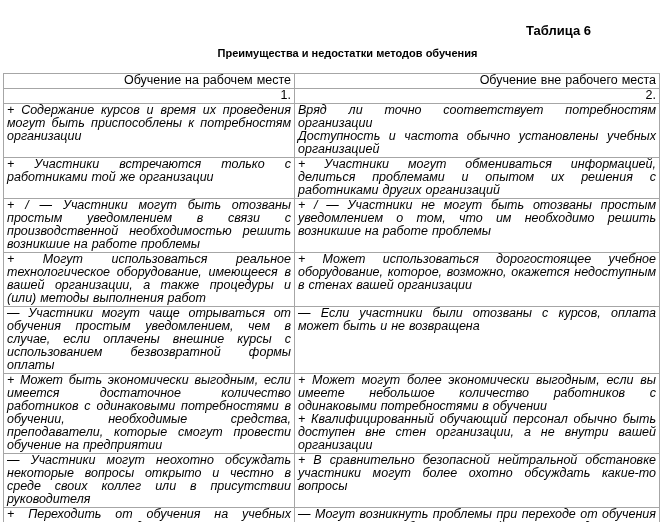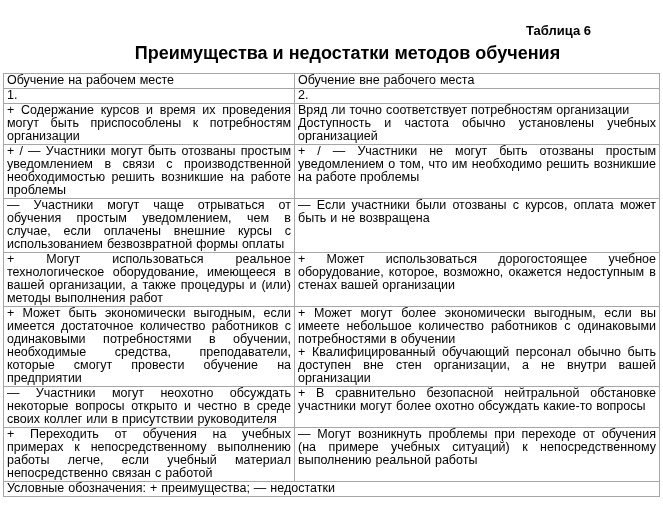--- a/index.html
+++ b/index.html
@@ -26,45 +26,46 @@
     text-align: right;
     font-weight: bold;
     font-size: 13px;
     line-height: 14px;
   }
   .doc-title {
     margin-top: 8px;
     margin-bottom: 13px;
     text-align: center;
     font-weight: bold;
-    font-size: 18px;
+    font-size: 11px;
     line-height: 14px;
     padding-left: 32px;
   }
   table.doc-table {
     border-collapse: collapse;
     table-layout: fixed;
     width: 656px;
     margin-left: 3px;
   }
   col.col-left  { width: 291px; }
   col.col-right { width: 365px; }
   table.doc-table td {
     border: 1px solid #a6a6a6;
     vertical-align: top;
     padding: 0 3px 1px 3px;
     font-size: 12.5px;
     line-height: 13px;
     word-spacing: 0.5px;
   }
   td.header-cell, td.number-cell, td.legend-cell {
-    text-align: left;
+    text-align: right;
   }
   .para {
     text-align: justify;
+    font-style: italic;
   }
 </style>
 </head>
 <body>
 
 <div class="page">
 
   <div class="table-label">Таблица 6</div>
 
   <div class="doc-title">Преимущества и недостатки методов обучения</div>
@@ -89,40 +90,48 @@
           <td>
             <div class="para">+ Содержание курсов и время их проведения могут быть приспособлены к потребностям организации</div>
           </td>
           <td>
             <div class="para">Вряд ли точно соответствует потребностям организации</div>
             <div class="para">Доступность и частота обычно установлены учебных организацией</div>
           </td>
         </tr>
         <tr>
           <td>
+            <div class="para">+ Участники встречаются только с работниками той же организации</div>
+          </td>
+          <td>
+            <div class="para">+ Участники могут обмениваться информацией, делиться проблемами и опытом их решения с работниками других организаций</div>
+          </td>
+        </tr>
+        <tr>
+          <td>
             <div class="para">+ / — Участники могут быть отозваны простым уведомлением в связи с производственной необходимостью решить возникшие на работе проблемы</div>
           </td>
           <td>
             <div class="para">+ / — Участники не могут быть отозваны простым уведомлением о том, что им необходимо решить возникшие на работе проблемы</div>
           </td>
         </tr>
         <tr>
           <td>
+            <div class="para">+ Могут использоваться реальное технологическое оборудование, имеющееся в вашей организации, а также процедуры и (или) методы выполнения работ</div>
+          </td>
+          <td>
+            <div class="para">+ Может использоваться дорогостоящее учебное оборудование, которое, возможно, окажется недоступным в стенах вашей организации</div>
+          </td>
+        </tr>
+        <tr>
+          <td>
             <div class="para">— Участники могут чаще отрываться от обучения простым уведомлением, чем в случае, если оплачены внешние курсы с использованием безвозвратной формы оплаты</div>
           </td>
           <td>
             <div class="para">— Если участники были отозваны с курсов, оплата может быть и не возвращена</div>
-          </td>
-        </tr>
-        <tr>
-          <td>
-            <div class="para">+ Могут использоваться реальное технологическое оборудование, имеющееся в вашей организации, а также процедуры и (или) методы выполнения работ</div>
-          </td>
-          <td>
-            <div class="para">+ Может использоваться дорогостоящее учебное оборудование, которое, возможно, окажется недоступным в стенах вашей организации</div>
           </td>
         </tr>
         <tr>
           <td>
             <div class="para">+ Может быть экономически выгодным, если имеется достаточное количество работников с одинаковыми потребностями в обучении, необходимые средства, преподаватели, которые смогут провести обучение на предприятии</div>
           </td>
           <td>
             <div class="para">+ Может могут более экономически выгодным, если вы имеете небольшое количество работников с одинаковыми потребностями в обучении</div>
             <div class="para">+ Квалифицированный обучающий персонал обычно быть доступен вне стен организации, а не внутри вашей организации</div>
           </td>

